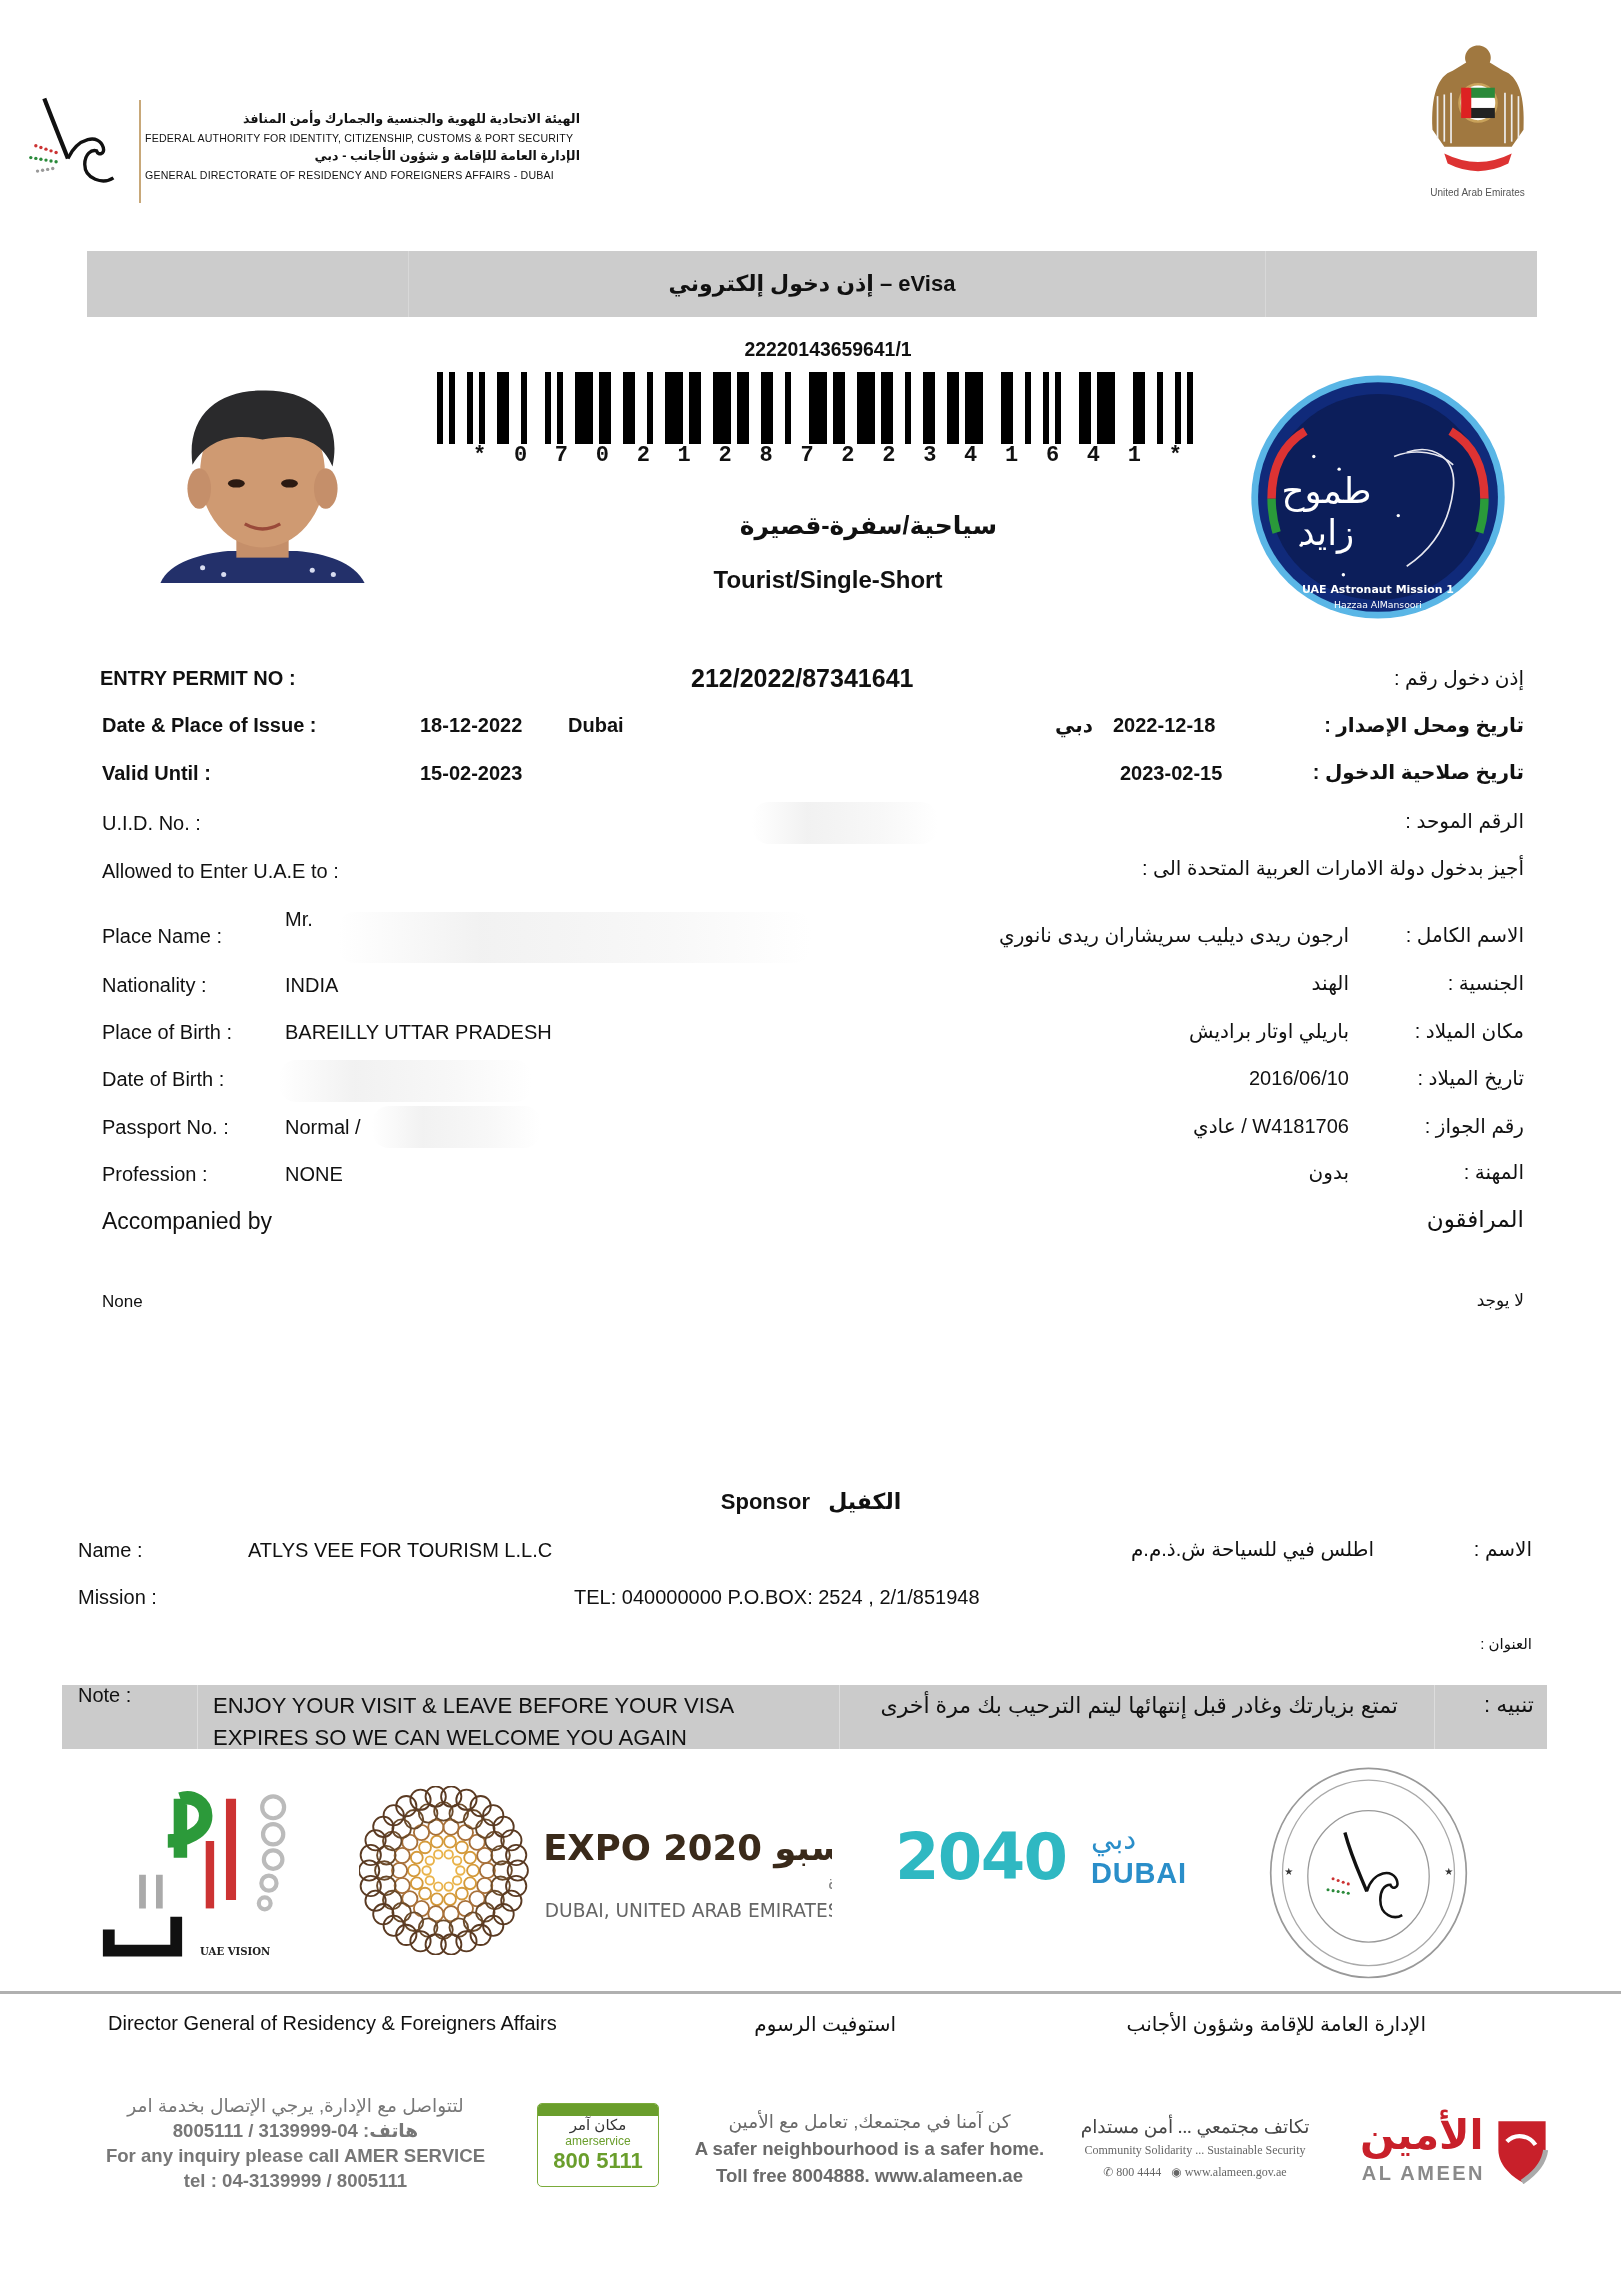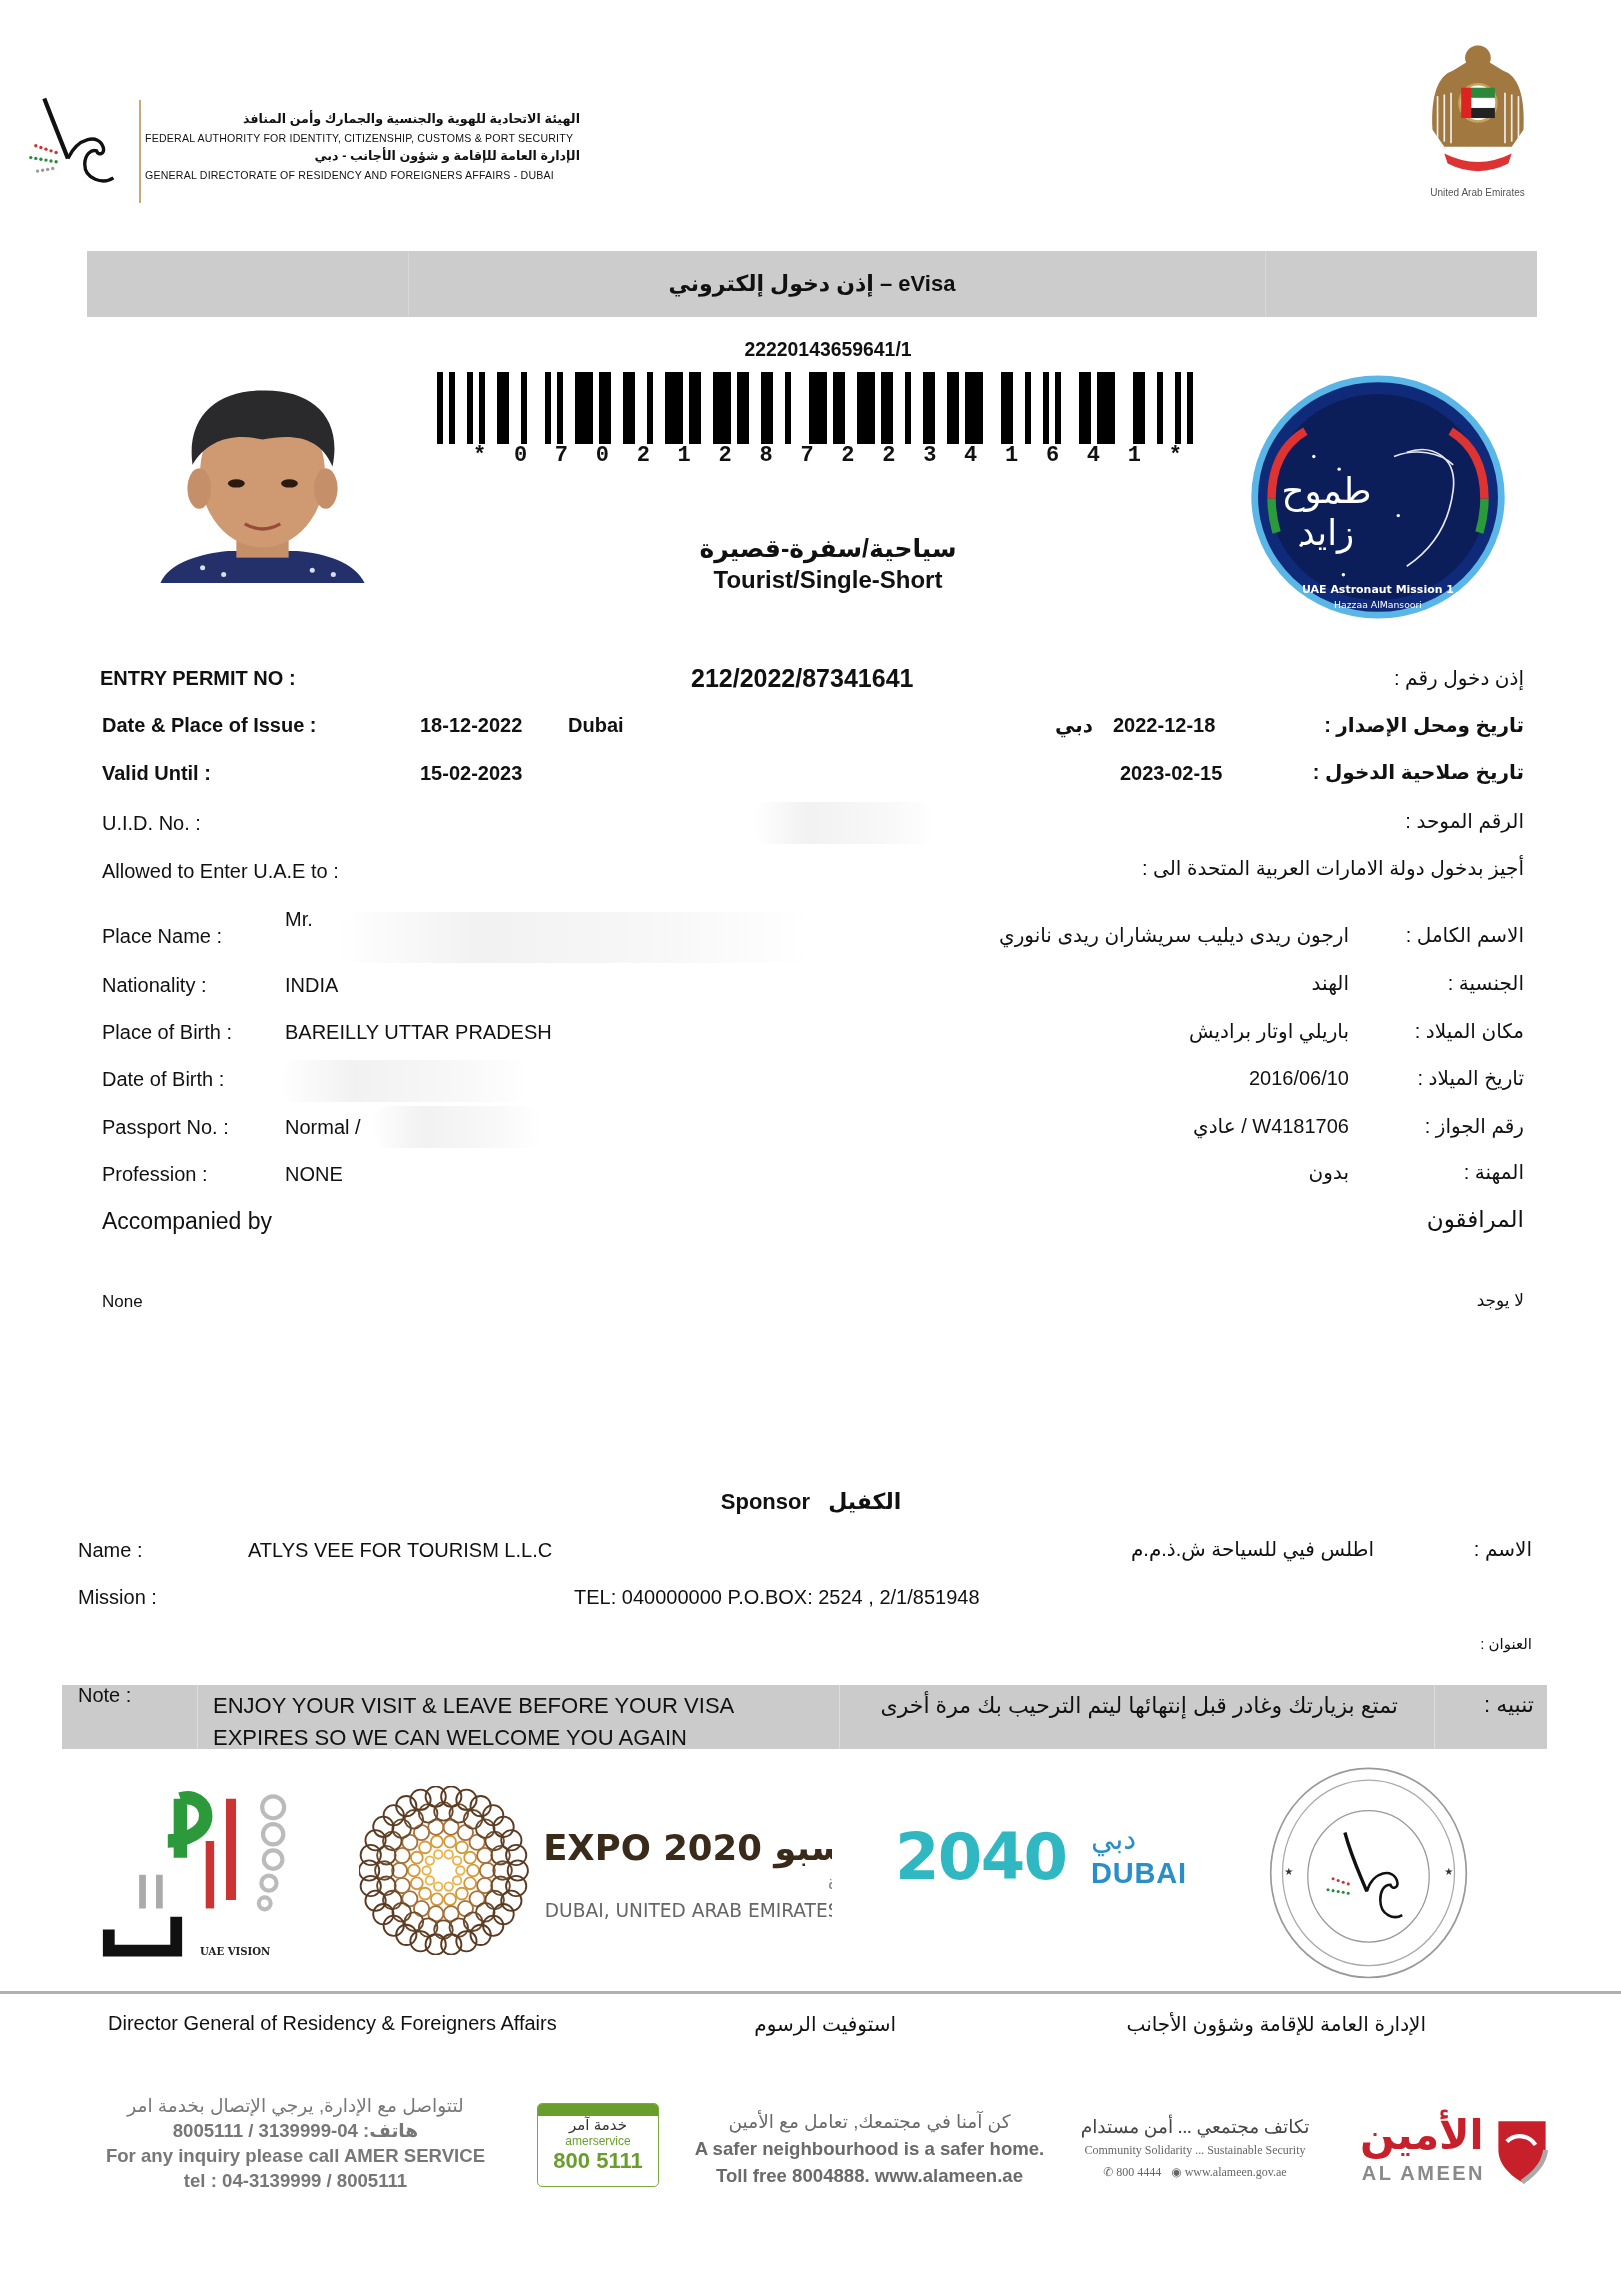--- a/index.html
+++ b/index.html
@@ -21,21 +21,21 @@
   .title-bar { left: 87px; top: 251px; width: 1450px; height: 66px; background: #cccccc; display: flex; align-items: center; justify-content: center; font-size: 22px; font-weight: bold; }
   .title-bar .seg { position: absolute; top: 0; width: 0.8px; height: 66px; background: #d8d8d8; }
 
   
   .file-no { left: 642px; top: 338px; width: 372px; text-align: center; font-size: 19.4px; font-weight: bold; }
   .barcode { left: 437px; top: 372px; width: 780px; height: 72px; display: flex; align-items: stretch; }
   .barcode span { display: block; height: 100%; }
   .barcode-digits { left: 473px; top: 443px; width: 709px; display: flex; justify-content: space-between; font-family: "Liberation Mono", monospace; font-weight: bold; font-size: 22px; }
   .photo { left: 152px; top: 372px; width: 221px; height: 211px; }
   .mission-badge { left: 1246px; top: 372px; width: 264px; height: 250px; }
-  .visa-type-ar { left: 659px; top: 511px; width: 338px; text-align: center; font-size: 25px; font-weight: bold; direction: rtl; margin-top: 23px; }
+  .visa-type-ar { left: 659px; top: 511px; width: 338px; text-align: right; font-size: 25px; font-weight: bold; direction: rtl; }
   .visa-type-en { left: 659px; top: 566px; width: 338px; text-align: center; font-size: 24px; font-weight: bold; }
 
   
   .lbl-en { left: 100px; font-size: 20px; }
   .val-en { font-size: 20px; }
   .lbl-ar { right: 98px; font-size: 20px; direction: rtl; text-align: right; }
   .val-ar { font-size: 20px; direction: rtl; text-align: right; }
   .bold { font-weight: bold; }
   .permit-val { left: 691px; top: 664px; font-size: 25px; font-weight: bold; }
   .redact { background: linear-gradient(90deg, rgba(245,245,245,0) 0%, rgba(240,240,240,0.9) 30%, rgba(246,246,246,0.8) 70%, rgba(250,250,250,0) 100%); border-radius: 17px; }
@@ -533,21 +533,21 @@
 
 <div class="abs amer-text">
   <div style="direction:rtl">لتتواصل مع الإدارة, يرجي الإتصال بخدمة امر</div>
   <div class="b" style="direction:rtl">هاتف: 04-3139999 / 8005111</div>
   <div class="b">For any inquiry please call AMER SERVICE</div>
   <div class="b">tel : 04-3139999 / 8005111</div>
 </div>
 
 <div class="abs amer-badge">
   <div style="height:12px;background:#6a9e2c"></div>
-  <div style="text-align:center;font-size:15px;color:#333;direction:rtl;line-height:18.6px">خدمة آمر</div>
+  <div style="text-align:center;font-size:15px;color:#333;direction:rtl;line-height:18.6px">مكان آمر</div>
   <div style="text-align:center;font-size:12px;color:#6a9e2c;line-height:13.5px">amerservice</div>
   <div style="text-align:center;font-size:22px;color:#6a9e2c;font-weight:bold;line-height:25px">800 5111</div>
 </div>
 
 <div class="abs alameen-text">
   <div style="direction:rtl">كن آمنا في مجتمعك, تعامل مع الأمين</div>
   <div class="b">A safer neighbourhood is a safer home.</div>
   <div class="b">Toll free 8004888. www.alameen.ae</div>
 </div>
 

